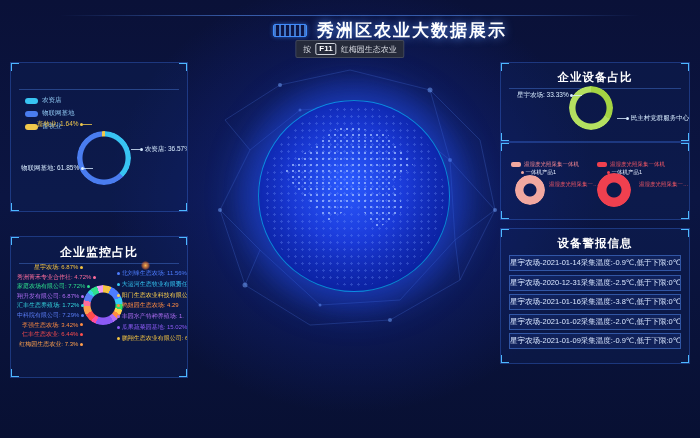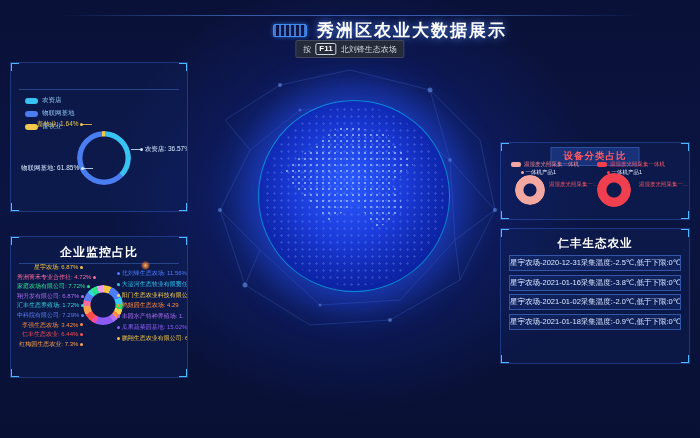--- a/index.html
+++ b/index.html
@@ -129,21 +129,21 @@
   </div>
 
   <div class="header-line"></div>
   <div class="header">
     <div class="logo"></div>
     <div class="title">秀洲区农业大数据展示</div>
   </div>
   <div class="hint">
     <span>按</span>
     <span class="key">F11</span>
-    <span>北刘锋生态农场</span>
+    <span>红梅园生态农业</span>
   </div>
 
   <section class="panel" id="p-industry">
     <i class="c tl"></i>
       <i class="c tr"></i>
       <i class="c bl"></i>
       <i class="c br"></i>
     <div class="underline" style="top:26px"></div>
     <div class="legend">
       <div class="li">
@@ -195,27 +195,41 @@
       <div class="rrow" style="color: rgb(77, 125, 255);"><i class="dot"></i> <span>北刘锋生态农场: 11.56%</span></div>
       <div class="rrow" style="color: rgb(53, 201, 245);"><i class="dot"></i> <span>大运河生态牧业有限责任公</span></div>
       <div class="rrow" style="color: rgb(255, 210, 77);"><i class="dot"></i> <span>阳门生态农业科技有限公</span></div>
       <div class="rrow" style="color: rgb(255, 140, 66);"><i class="dot"></i> <span>鸭姐园生态农场: 4.29</span></div>
       <div class="rrow" style="color: rgb(176, 110, 245);"><i class="dot"></i> <span>丰园水产特种养殖场: 1.</span></div>
       <div class="rrow" style="color: rgb(140, 90, 245);"><i class="dot"></i> <span>瓜果蔬菜园基地: 15.02%</span></div>
       <div class="rrow" style="color: rgb(245, 197, 66);"><i class="dot"></i> <span>鹏翔生态农业有限公司: 6.87</span></div>
     </div>
   </section>
 
+  <section class="panel" id="p-equipment">
+    <i class="c tl"></i>
+      <i class="c tr"></i>
+      <i class="c bl"></i>
+      <i class="c br"></i>
+    <h2 class="ptitle" style="font-size:11.5px">企业设备占比</h2>
+    <div class="underline" style="top:25px"></div>
+    <div class="ring" id="ring-equipment"></div>
+    <div class="lab" style="left: 16px; top: 29px; color: rgb(216, 236, 255);">
+      <span>星宇农场: 33.33%</span> <i class="dot"></i><i class="dash"></i>
+    </div>
+    <div class="lab" style="left: 116px; top: 52px; color: rgb(216, 236, 255);">
+      <i class="dash"></i><i class="dot"></i> <span>民主村党群服务中心:</span>
+    </div>
+  </section>
 
   <section class="panel" id="p-category">
     <i class="c tl"></i>
       <i class="c tr"></i>
       <i class="c bl"></i>
       <i class="c br"></i>
-    <div class="cat-title">设备分类占比</div>
 
     <div class="cat-legend" style="left:10px;top:18px">
       <span class="cat-sw" style="background:#f2a8a0"></span>
       <span style="color:#ff8a92">温湿度光照采集一体机</span>
     </div>
     <div class="cat-label" style="left:20px;top:26px;color:#e8eeff">
       <i class="dot" style="background:#f2a8a0"></i> <span>一体机产品1</span>
     </div>
     <div class="ring" id="ring-cat-a"></div>
     <div class="cat-label" style="left: 48px; top: 38px; color: rgb(255, 90, 102);">
@@ -233,22 +247,23 @@
     <div class="cat-label" style="left: 138px; top: 38px; color: rgb(255, 90, 102);">
       <span>温湿度光照采集一…</span>
     </div>
   </section>
 
   <section class="panel" id="p-alarms">
     <i class="c tl"></i>
       <i class="c tr"></i>
       <i class="c bl"></i>
       <i class="c br"></i>
-    <h2 class="ptitle" style="font-size:11.5px">仁丰生态农业</h2>
+    <h2 class="ptitle" style="font-size:11.5px">设备警报信息</h2>
     <div class="alarm-list">
+      <div class="alarm-row">星宇农场-2021-01-14采集温度:-0.9℃,低于下限:0℃</div>
       <div class="alarm-row">星宇农场-2020-12-31采集温度:-2.5℃,低于下限:0℃</div>
       <div class="alarm-row">星宇农场-2021-01-16采集温度:-3.8℃,低于下限:0℃</div>
       <div class="alarm-row">星宇农场-2021-01-02采集温度:-2.0℃,低于下限:0℃</div>
-      <div class="alarm-row">星宇农场-2021-01-18采集温度:-0.9℃,低于下限:0℃</div>
+      <div class="alarm-row">星宇农场-2021-01-09采集温度:-0.9℃,低于下限:0℃</div>
     </div>
   </section>
 
 </div>
 
 </body></html>

